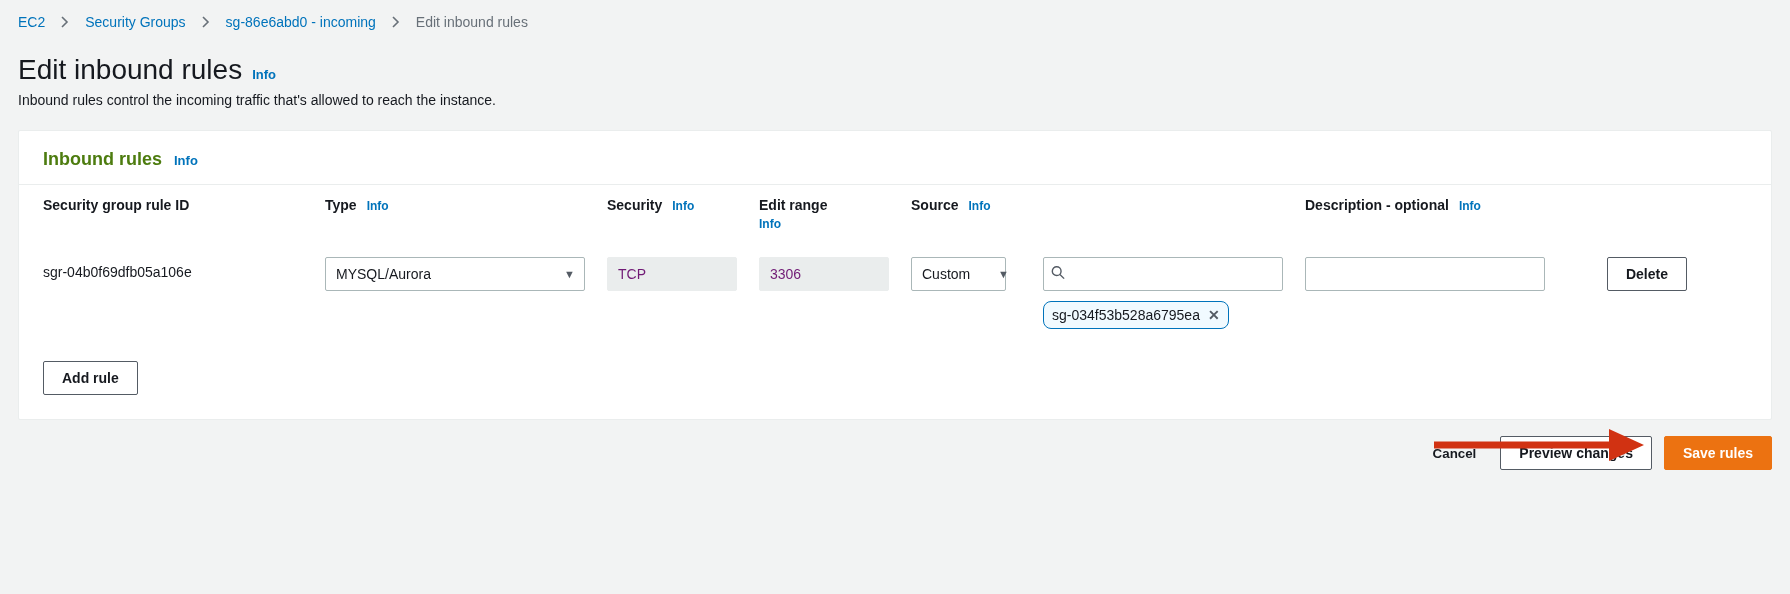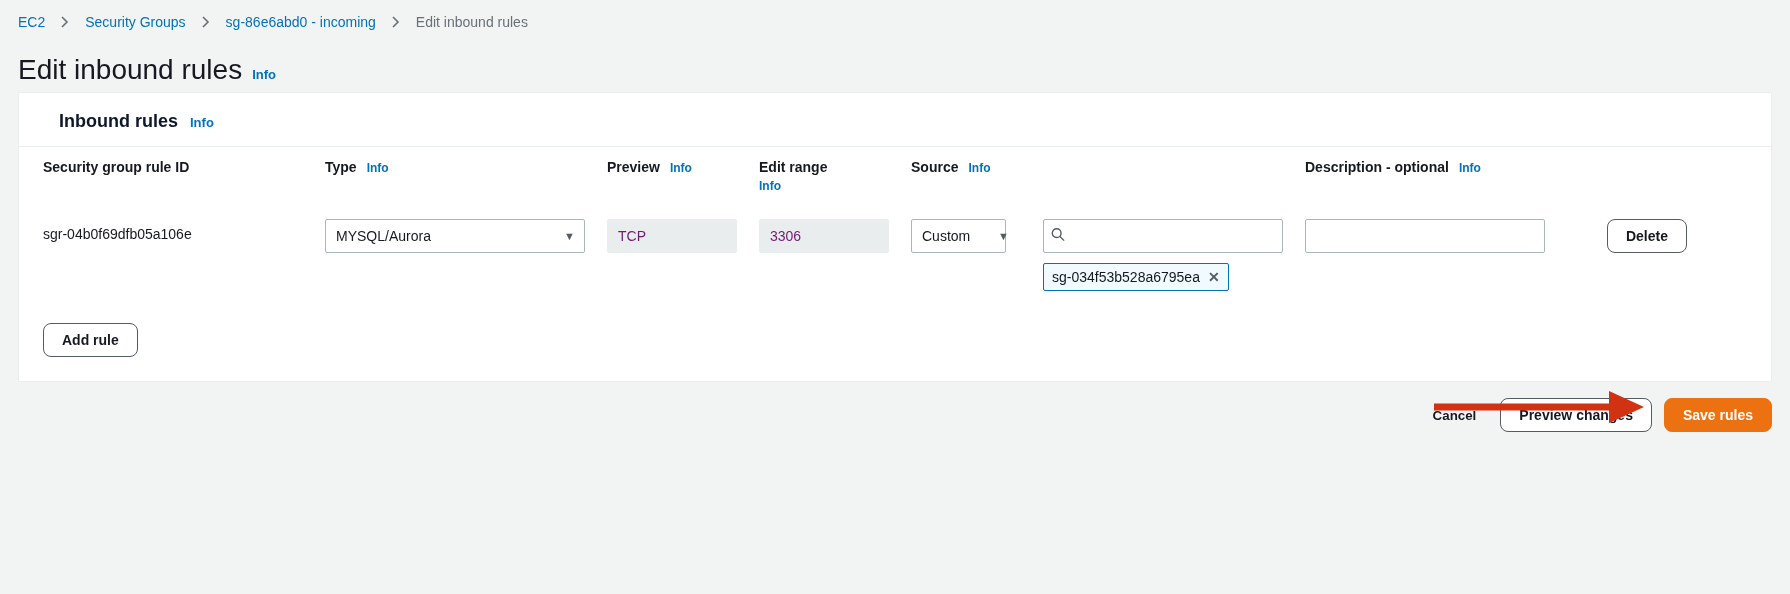--- a/index.html
+++ b/index.html
@@ -63,22 +63,21 @@
     }
     .panel-header {
       padding: 18px 24px 14px 24px;
       display: flex;
       align-items: baseline;
       gap: 12px;
     }
     .panel-header h2 {
       font-size: 18px;
       font-weight: 700;
-      color: #0f172a;
-      margin-left: 16px;
+      color: #4d7c0f;
     }
     .rules-table {
       width: 100%;
     }
     .thead, .trow {
       display: grid;
       grid-template-columns: 260px 260px 130px 130px 110px 240px 240px 120px;
       gap: 22px;
       padding: 0 24px;
       align-items: start;
@@ -166,35 +165,35 @@
       flex-direction: column;
       gap: 10px;
     }
     .token {
       display: inline-flex;
       align-items: center;
       gap: 8px;
       border: 1px solid #0073bb;
       background: #f1faff;
       color: #16191f;
-      border-radius: 2px;
+      border-radius: 8px;
       padding: 5px 8px;
       font-size: 14px;
       align-self: flex-start;
     }
     .token .x {
       color: #545b64;
       cursor: pointer;
       font-weight: 700;
     }
     .btn {
       height: 34px;
       border: 1px solid #545b64;
       background: #ffffff;
-      border-radius: 8px;
+      border-radius: 2px;
       padding: 0 18px;
       font-size: 14px;
       font-weight: 700;
       color: #16191f;
       cursor: pointer;
       font-family: inherit;
     }
     .btn-primary {
       background: #ec7211;
       border: 1px solid #ec7211;
@@ -253,20 +252,21 @@
           <path d="M1 1 L6 6 L1 11" stroke="#687078" stroke-width="1.6" fill="none"></path>
         </svg>
     </span>
     <span class="current">Edit inbound rules</span>
   </nav>
 
   <div class="title-row">
     <h1>Edit inbound rules</h1>
     <span class="info-link">Info</span>
   </div>
+  <p class="subtitle">Inbound rules control the incoming traffic that's allowed to reach the instance.</p>
 
   <div class="panel">
     <div class="panel-header">
       <h2>Inbound rules</h2>
       <span class="info-link">Info</span>
     </div>
 
     <div class="rules-table">
       <div class="thead">
         <div class="th">
@@ -275,21 +275,21 @@
             </div>
         </div>
         <div class="th">
           <div class="th-inner">
               <span>Type</span>
               <span class="info-link">Info</span>
             </div>
         </div>
         <div class="th">
           <div class="th-inner">
-              <span>Preview</span>
+              <span>Security</span>
               <span class="info-link">Info</span>
             </div>
         </div>
         <div class="th">
           <div class="th-inner">
               <span>Edit range</span>
             </div>
           <span class="info-link">Info</span>
         </div>
         <div class="th">

